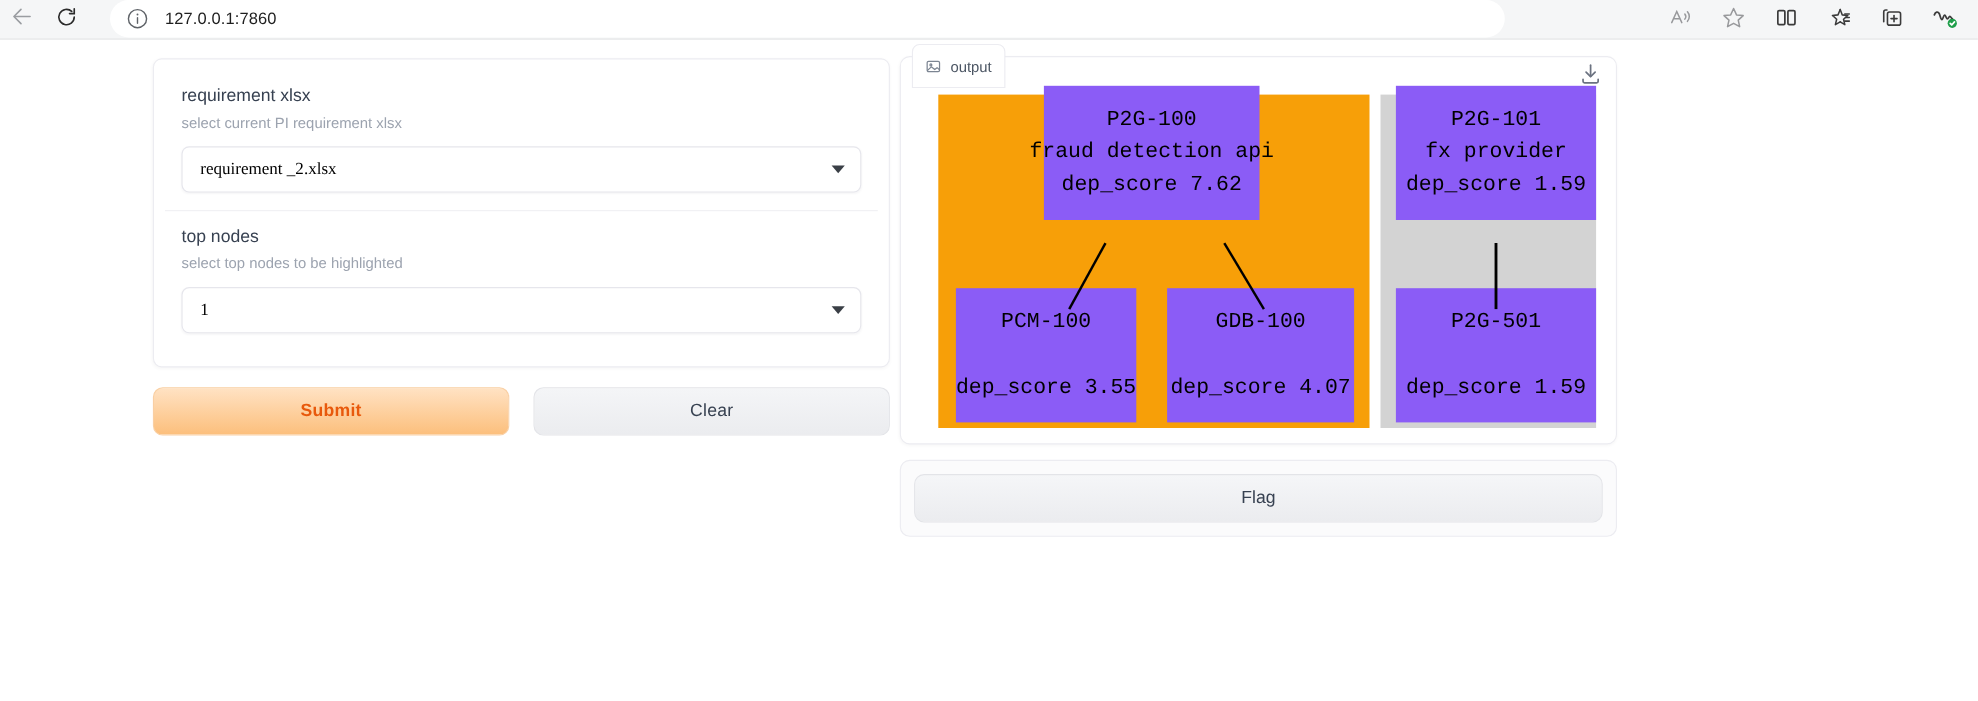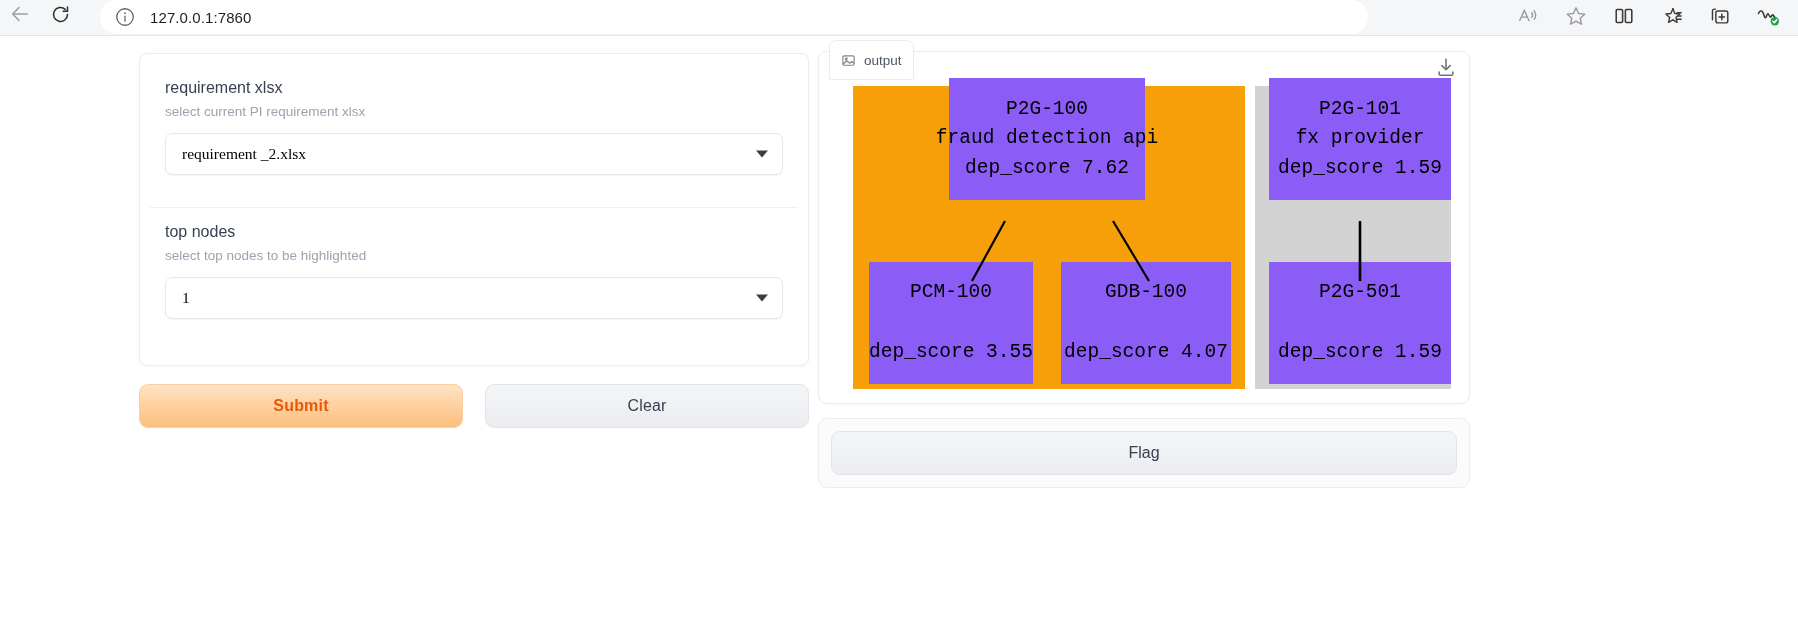--- a/index.html
+++ b/index.html
@@ -8,21 +8,21 @@
     background: #ffffff;
     font-family: "Liberation Sans", sans-serif;
     overflow: hidden;
   }
 
   
   .browser-bar {
     position: absolute; left: 0; top: 0;
     width: 1798px; height: 36px;
     background: #f5f6f7;
-    display: flex; align-items: flex-start;
+    display: flex; align-items: center;
     border-bottom: 1px solid #e3e4e6;
   }
   .nav-btn {
     width: 40px; height: 32px;
     display: flex; align-items: center; justify-content: center;
     color: #9a9da1;
   }
   .nav-btn.reload { color: #2b2b2b; }
   .omnibox {
     position: absolute; left: 100px; top: 0px;
@@ -62,21 +62,21 @@
     width: 670px;
   }
   .form-card {
     background: #ffffff;
     border: 1px solid #ececf1;
     border-radius: 8px;
     padding: 10px 10px 14px 10px;
     box-shadow: 0 1px 3px rgba(0,0,0,0.035);
   }
   .field-block {
-    padding: 14px 15px 32px 15px;
+    padding: 14px 15px 16px 15px;
     border-bottom: 1px solid #f0f0f3;
   }
   .field-block:last-child { border-bottom: none; }
   .field-label {
     font-size: 16px; color: #374151;
     line-height: 20px;
     margin-bottom: 5px;
   }
   .field-help {
     font-size: 13.5px; color: #9ca3af;

